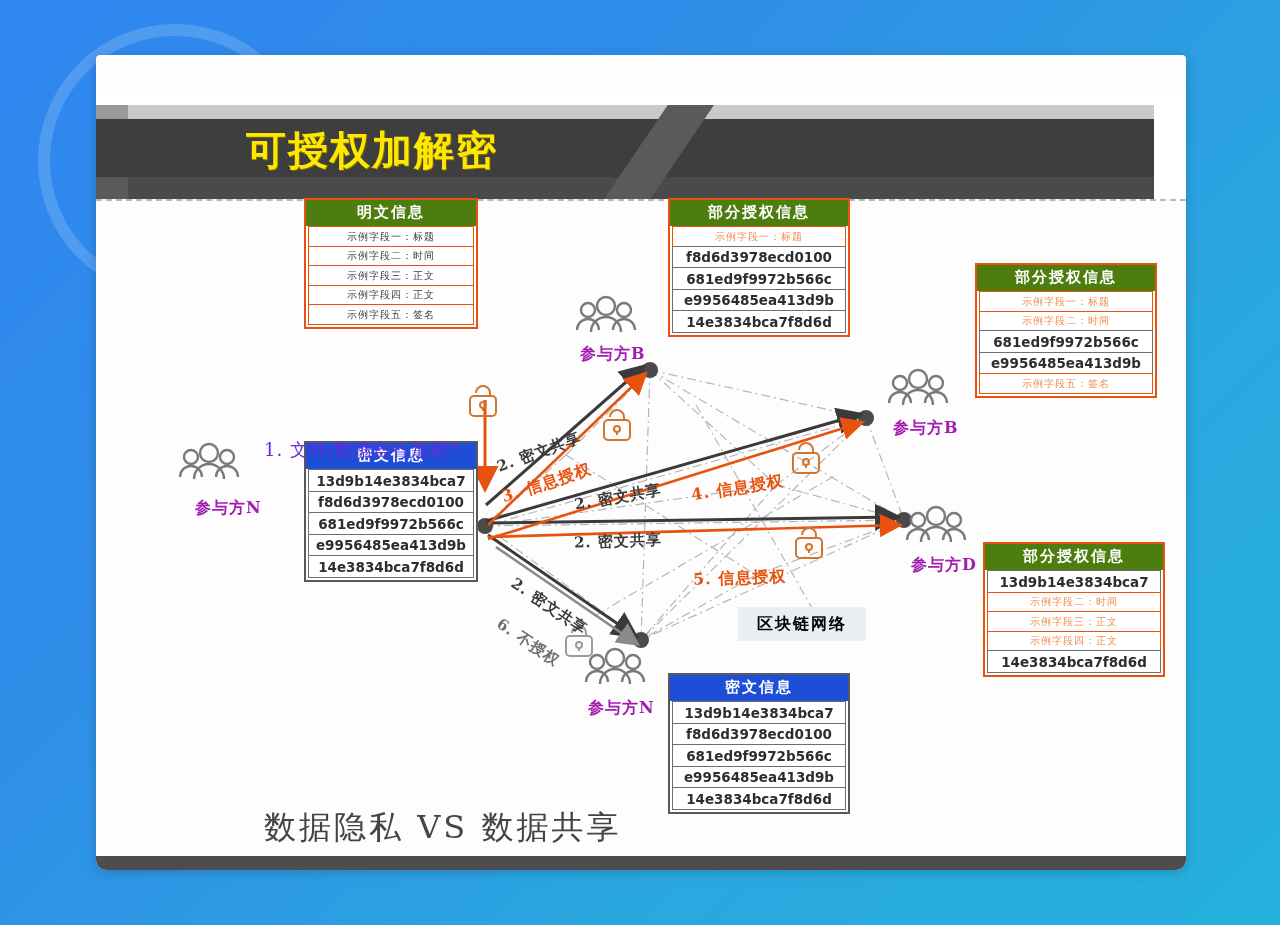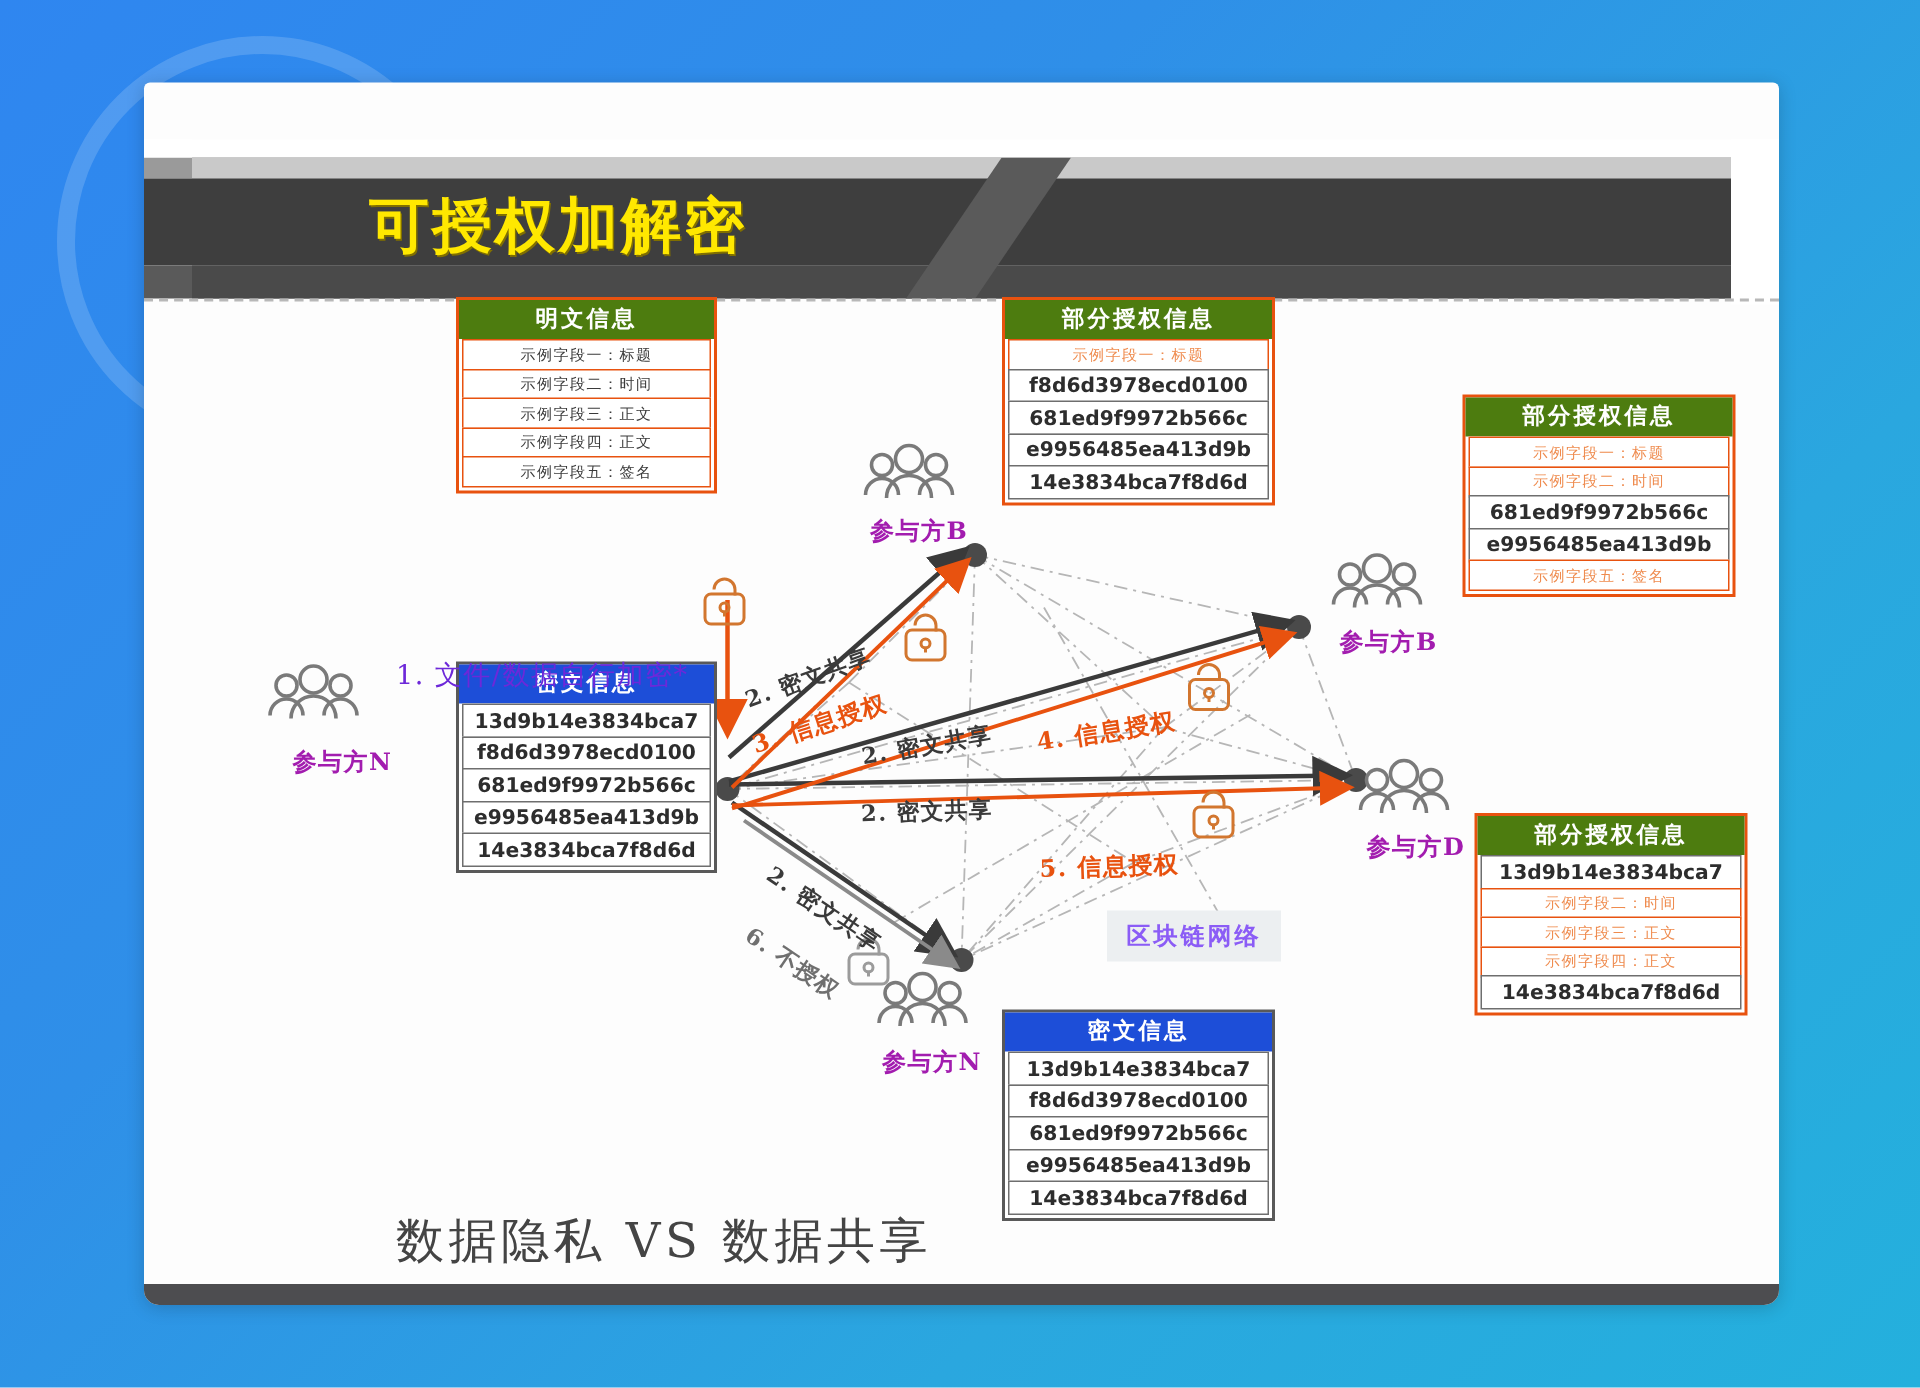--- a/index.html
+++ b/index.html
@@ -64,23 +64,23 @@
   .plabel{
     position:absolute;font-size:16px;font-weight:bold;color:#a21caf;
     font-family:"DejaVu Serif","Liberation Serif",serif;letter-spacing:1px;white-space:nowrap;
   }
   
   .step1{
     position:absolute;left:168px;top:383px;font-size:18px;color:#6d28d9;font-weight:normal;
     font-family:"DejaVu Serif","Liberation Serif",serif;letter-spacing:1px;white-space:nowrap;
   }
   .bcnet{
-    position:absolute;left:642px;top:552px;width:116px;height:34px;background:#eceff1;
+    position:absolute;left:642px;top:552px;width:128px;height:34px;background:#eceff1;
     display:flex;align-items:center;justify-content:center;font-size:16px;font-weight:bold;
-    color:#8b5cf6;letter-spacing:2px;font-family:"DejaVu Serif","Liberation Serif",serif;
+    color:#000000;letter-spacing:2px;font-family:"DejaVu Serif","Liberation Serif",serif;
   }
   .caption{
     position:absolute;left:168px;top:715px;font-size:32px;color:#444;letter-spacing:3px;
     font-family:"DejaVu Serif","Liberation Serif",serif;white-space:nowrap;margin-top:36px;
   }
   .arrowlabel{position:absolute;white-space:nowrap;font-weight:bold;
     font-family:"DejaVu Serif","Liberation Serif",serif;letter-spacing:1px;}
   .al-black{color:#3a3a3a;font-size:15px;}
   .al-orange{color:#e8520f;font-size:16px;}
   .al-gray{color:#6f6f6f;font-size:15px;}

